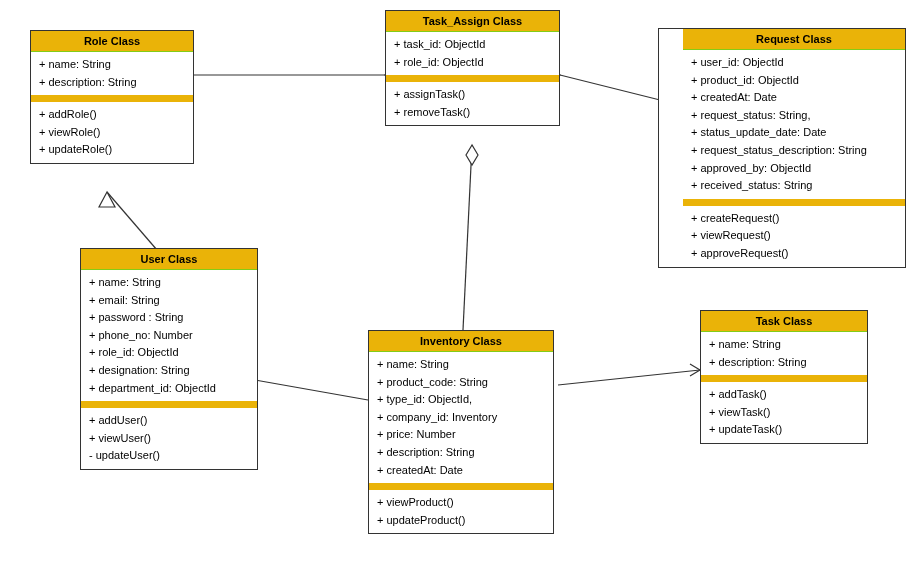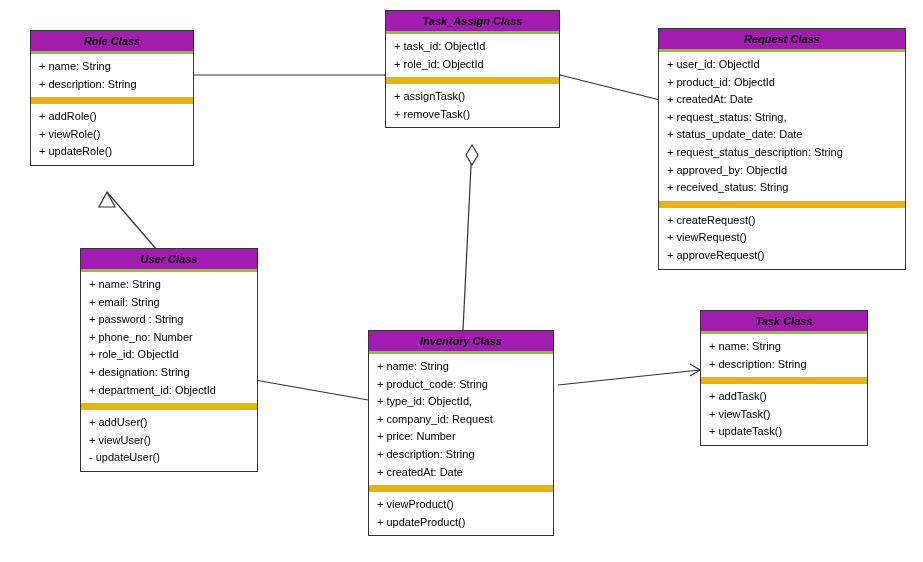--- a/index.html
+++ b/index.html
@@ -26,24 +26,23 @@
     }
     .uml-box {
       position: absolute;
       border: 1px solid #333;
       background: #fff;
       min-width: 140px;
     }
     .uml-title {
       text-align: center;
       font-weight: bold;
-      border-bottom: 3px solid #84cc16;
+      border-bottom: 1px solid #84cc16;
       padding: 4px 6px;
-      background: #a21caf;
-      font-style: italic;
+      background: #eab308;
     }
     .uml-section {
       border-bottom: 7px solid #eab308;
       padding: 4px 8px;
       line-height: 1.6;
     }
     .uml-section:last-child {
       border-bottom: none;
     }
     .uml-section p {
@@ -114,21 +113,21 @@
     <div class="uml-section">
       <p>+ task_id: ObjectId</p>
       <p>+ role_id: ObjectId</p>
     </div>
     <div class="uml-section">
       <p>+ assignTask()</p>
       <p>+ removeTask()</p>
     </div>
   </div>
 
-  <div class="uml-box" style="left:658px; top:28px; width:248px;">
+  <div class="uml-box" style="left:658px; top:28px; width:248px;padding-left:24px;">
     <div class="uml-title">Request Class</div>
     <div class="uml-section">
       <p>+ user_id: ObjectId</p>
       <p>+ product_id: ObjectId</p>
       <p>+ createdAt: Date</p>
       <p>+ request_status: String,</p>
       <p>+ status_update_date: Date</p>
       <p>+ request_status_description: String</p>
       <p>+ approved_by: ObjectId</p>
       <p>+ received_status: String</p>
@@ -139,21 +138,21 @@
       <p>+ approveRequest()</p>
     </div>
   </div>
 
   <div class="uml-box" style="left:368px; top:330px; width:186px;">
     <div class="uml-title">Inventory Class</div>
     <div class="uml-section">
       <p>+ name: String</p>
       <p>+ product_code: String</p>
       <p>+ type_id: ObjectId,</p>
-      <p>+ company_id: Request</p>
+      <p>+ company_id: Inventory</p>
       <p>+ price: Number</p>
       <p>+ description: String</p>
       <p>+ createdAt: Date</p>
     </div>
     <div class="uml-section">
       <p>+ viewProduct()</p>
       <p>+ updateProduct()</p>
     </div>
   </div>
 

